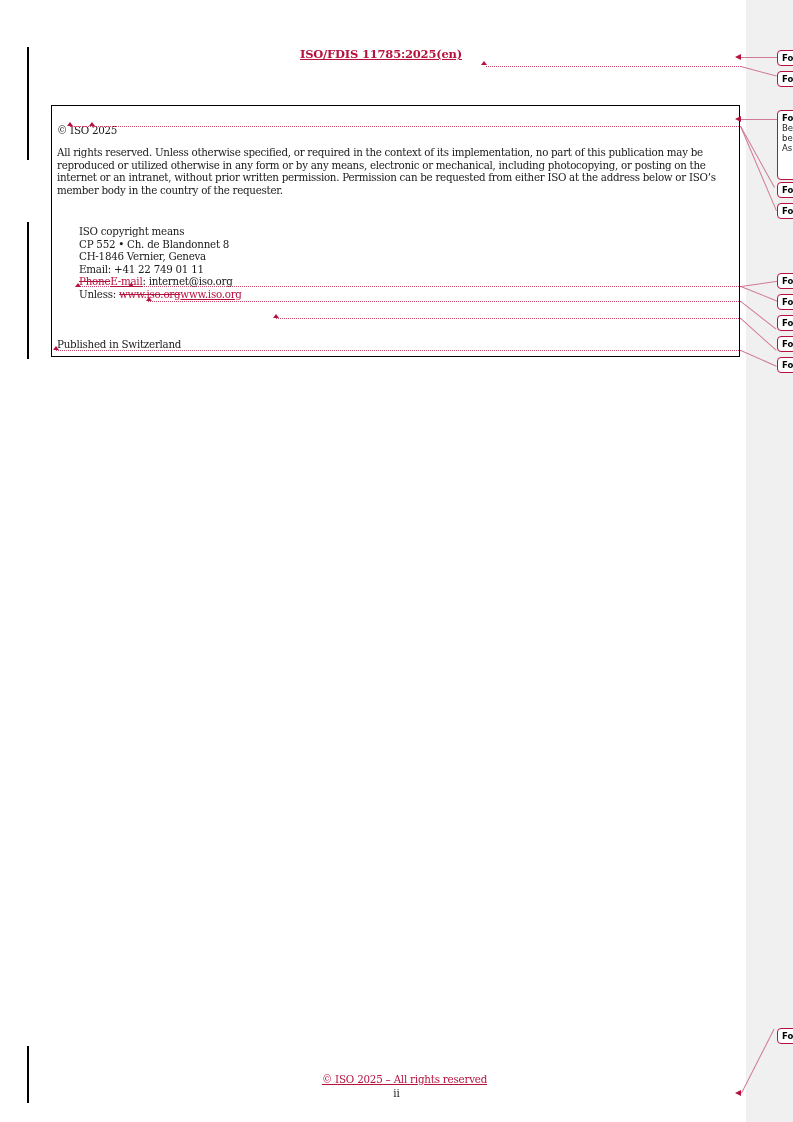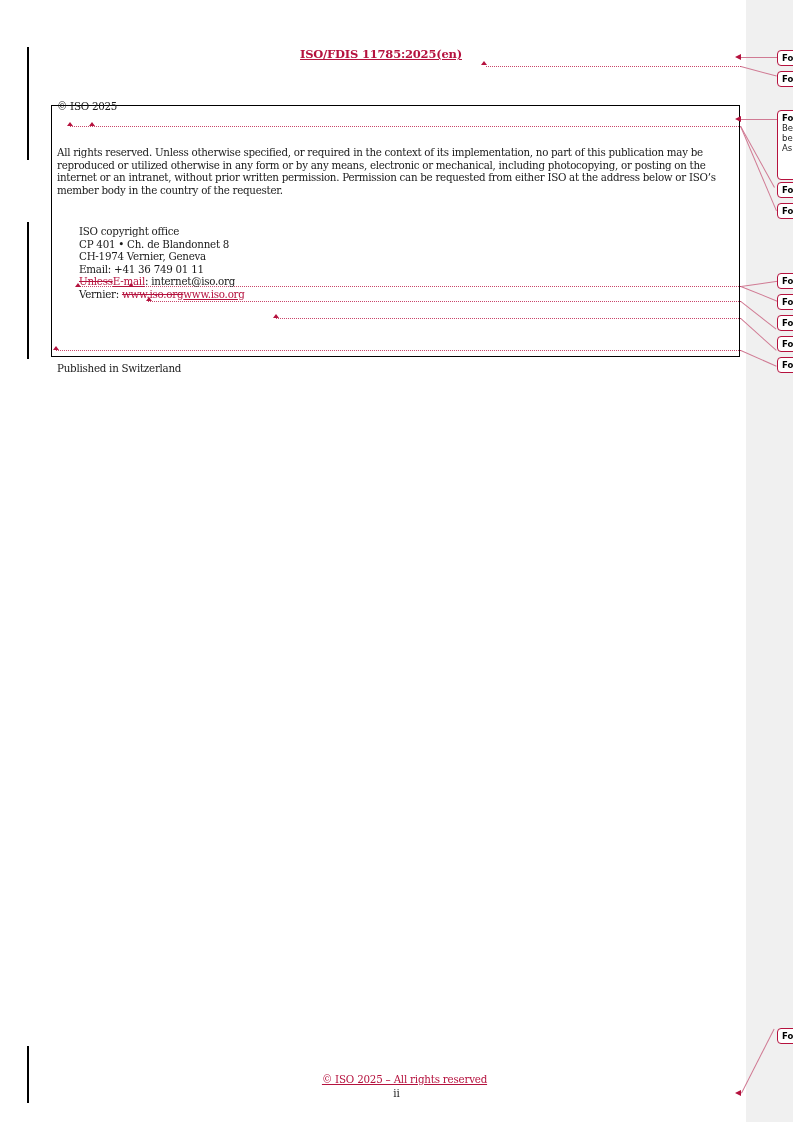--- a/index.html
+++ b/index.html
@@ -53,52 +53,52 @@
 <div class="change-bar" style="top:47px;height:113px;"></div>
 <div class="change-bar" style="top:222px;height:137px;"></div>
 <div class="change-bar" style="top:1046px;height:57px;"></div>
 
 <div class="header-title">ISO/FDIS 11785:2025(en)</div>
 <div class="dotline" style="left:486px;top:66px;width:255px;"></div>
 <div class="caret" style="left:481px;top:61px;"></div>
 
 <div class="box"></div>
 
-<div class="txt" style="left:57px;top:100px;">
+<div class="txt" style="left:57px;top:124px;">
   <span>© ISO 2025</span>
 </div>
 <div class="dotline" style="left:70px;top:126px;width:671px;"></div>
 <div class="caret" style="left:67px;top:122px;"></div>
 <div class="caret" style="left:89px;top:122px;"></div>
 
 <div class="para">All rights reserved. Unless otherwise specified, or required in the context of its implementation, no part of this publication may be reproduced or utilized otherwise in any form or by any means, electronic or mechanical, including photocopying, or posting on the internet or an intranet, without prior written permission. Permission can be requested from either ISO at the address below or ISO’s member body in the country of the requester.</div>
 
-<div class="txt" style="left:79px;top:225px;">ISO copyright office</div>
-<div class="txt" style="left:79px;top:237.5px;">CP 401 • Ch. de Blandonnet 8</div>
-<div class="txt" style="left:79px;top:250px;">CH-1974 Vernier, Geneva</div>
+<div class="txt" style="left:79px;top:225px;">ISO copyright means</div>
+<div class="txt" style="left:79px;top:237.5px;">CP 552 • Ch. de Blandonnet 8</div>
+<div class="txt" style="left:79px;top:250px;">CH-1846 Vernier, Geneva</div>
 <div class="txt" style="left:79px;top:262.5px;">
-  <span>Email: +</span><span>41 36 749 01 11</span>
+  <span>Email: +</span><span>41 22 749 01 11</span>
 </div>
 <div class="dotline" style="left:78px;top:286px;width:663px;"></div>
 <div class="caret" style="left:75px;top:283px;"></div>
 <div class="caret" style="left:128px;top:283px;"></div>
 
 <div class="txt" style="left:79px;top:275px;">
-  <span class="del">Unless</span><span class="ins">E-mail</span><span>: </span><span>internet@iso.org</span>
+  <span class="del">Phone</span><span class="ins">E-mail</span><span>: </span><span>internet@iso.org</span>
 </div>
 <div class="dotline" style="left:148px;top:301px;width:593px;"></div>
 <div class="caret" style="left:146px;top:297px;"></div>
 
 <div class="txt" style="left:79px;top:287.5px;">
-  <span>Vernier: </span><span class="del">www.iso.org</span><span class="ins">www.iso.org</span>
+  <span>Unless: </span><span class="del">www.iso.org</span><span class="ins">www.iso.org</span>
 </div>
 <div class="dotline" style="left:276px;top:318px;width:465px;"></div>
 <div class="caret" style="left:273px;top:314px;"></div>
 
-<div class="txt" style="left:57px;top:338px;margin-top:24px;">Published in Switzerland</div>
+<div class="txt" style="left:57px;top:338px;">Published in Switzerland</div>
 <div class="dotline" style="left:56px;top:350px;width:685px;"></div>
 <div class="caret" style="left:53px;top:346px;"></div>
 
 <div class="arrow-left" style="left:735px;top:54px;"></div>
 <div class="leader" style="left:741px;top:57px;width:36px;"></div>
 <div class="leader" style="left:741px;top:66px;width:37px;transform:rotate(15deg);"></div>
 
 <div class="arrow-left" style="left:735px;top:116px;"></div>
 <div class="leader" style="left:741px;top:119px;width:36px;"></div>
 <div class="leader" style="left:741px;top:126px;width:70px;transform:rotate(61deg);"></div>

